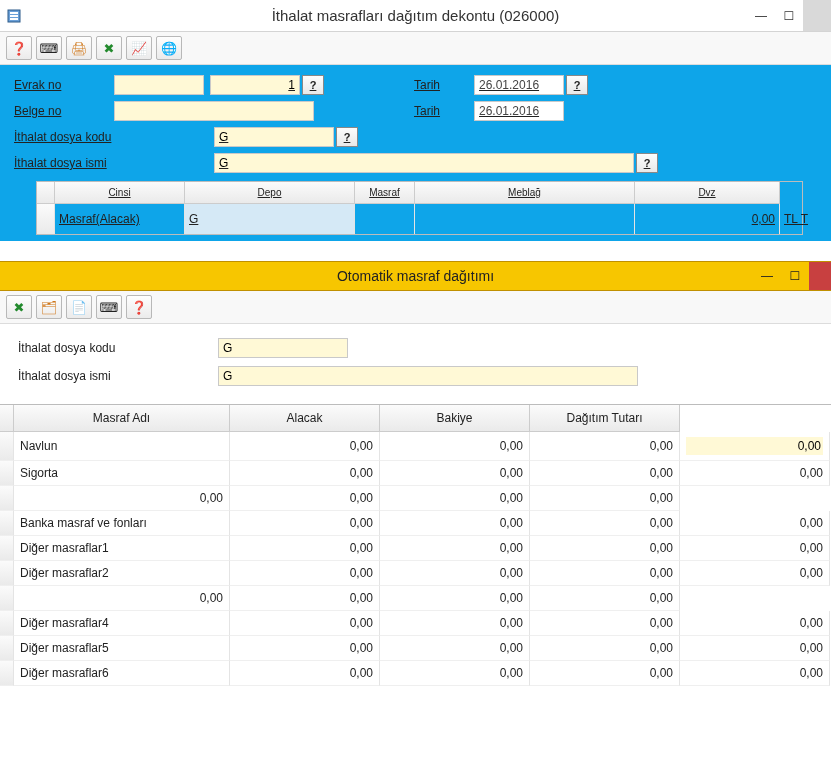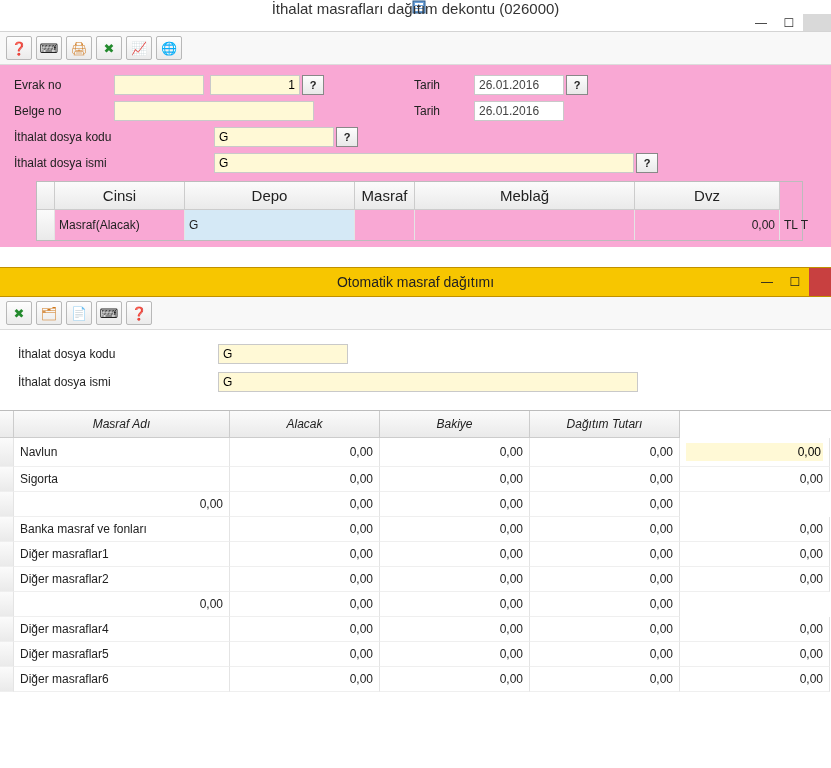--- a/index.html
+++ b/index.html
@@ -13,21 +13,21 @@
   }
   
   .titlebar {
     height: 32px;
     display: flex;
     align-items: center;
     border-bottom: 1px solid #d4d4d4;
     background: #fff;
     position: relative;
   }
-  .titlebar.main { font-size: 15px; color: #333; flex-direction: column; }
+  .titlebar.main { font-size: 15px; color: #333; }
   .titlebar .app-icon {
     width: 16px; height: 16px; margin-left: 6px;
     display: inline-flex; align-items: center; justify-content: center;
   }
   .titlebar .title-text {
     position: absolute;
     left: 50%;
     transform: translateX(-50%);
     white-space: nowrap;
   }
@@ -68,21 +68,22 @@
     border-radius: 2px;
     background: linear-gradient(#fefefe,#ebebeb);
     display: flex; align-items: center; justify-content: center;
     cursor: pointer;
     font-size: 13px;
   }
 
   
   .form-area {
     padding: 10px 14px 6px 14px;
-    background: #f9a8d4;
+    background: #0ea5e9;
+    text-decoration: underline;
   }
   .form-row {
     display: flex;
     align-items: center;
     margin-bottom: 6px;
   }
   .form-label {
     width: 100px;
     color: #222;
   }
@@ -115,21 +116,21 @@
   .grid1 .ghead, .grid1 .grow {
     display: grid;
     grid-template-columns: 18px 130px 170px 60px 220px 145px 68px;
   }
   .grid1 .ghead > div {
     background: linear-gradient(#fbfbfb,#eaeaea);
     border-right: 1px solid #ccc;
     border-bottom: 1px solid #ccc;
     text-align: center;
     padding: 5px 2px;
-    font-size: 15px;
+    font-size: 10px;
   }
   .grid1 .grow > div {
     border-right: 1px solid #e4e4e4;
     padding: 6px 4px;
     min-height: 30px;
     display: flex; align-items: center;
     font-size: 12px;
   }
   .grid1 .grow > div.num { justify-content: flex-end; }
   .cell-edit { background:#d5e9f6; }
@@ -145,21 +146,20 @@
   .grid2 .ghead, .grid2 .grow {
     display: grid;
     grid-template-columns: 14px 216px 150px 150px 150px 150px;
   }
   .grid2 .ghead > div {
     background: linear-gradient(#fbfbfb,#eaeaea);
     border-right: 1px solid #ccc;
     border-bottom: 1px solid #ccc;
     text-align: center;
     padding: 6px 2px;
-    font-style: italic;
   }
   .grid2 .grow > div {
     border-right: 1px solid #e4e4e4;
     border-bottom: 1px solid #efefef;
     padding: 5px 6px;
     min-height: 25px;
     display:flex; align-items:center;
   }
   .grid2 .grow > div.num { justify-content:flex-end; }
   .grid2 .rowhandle {

